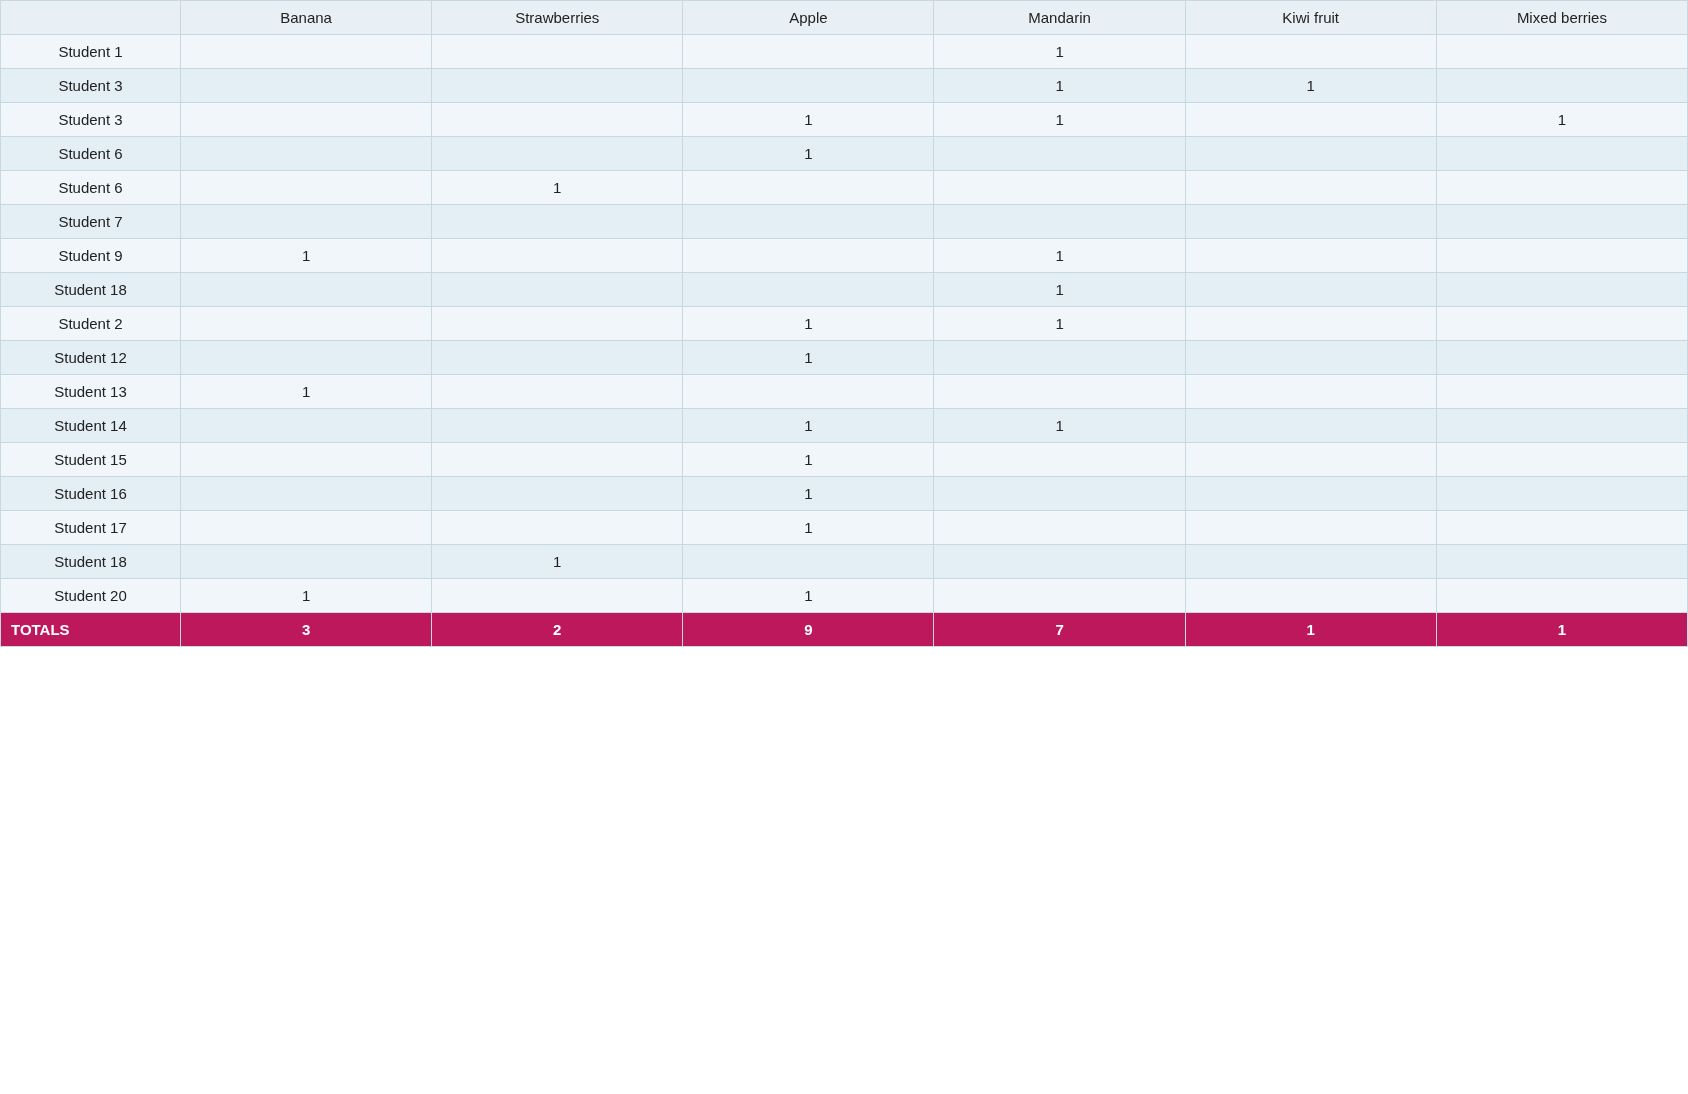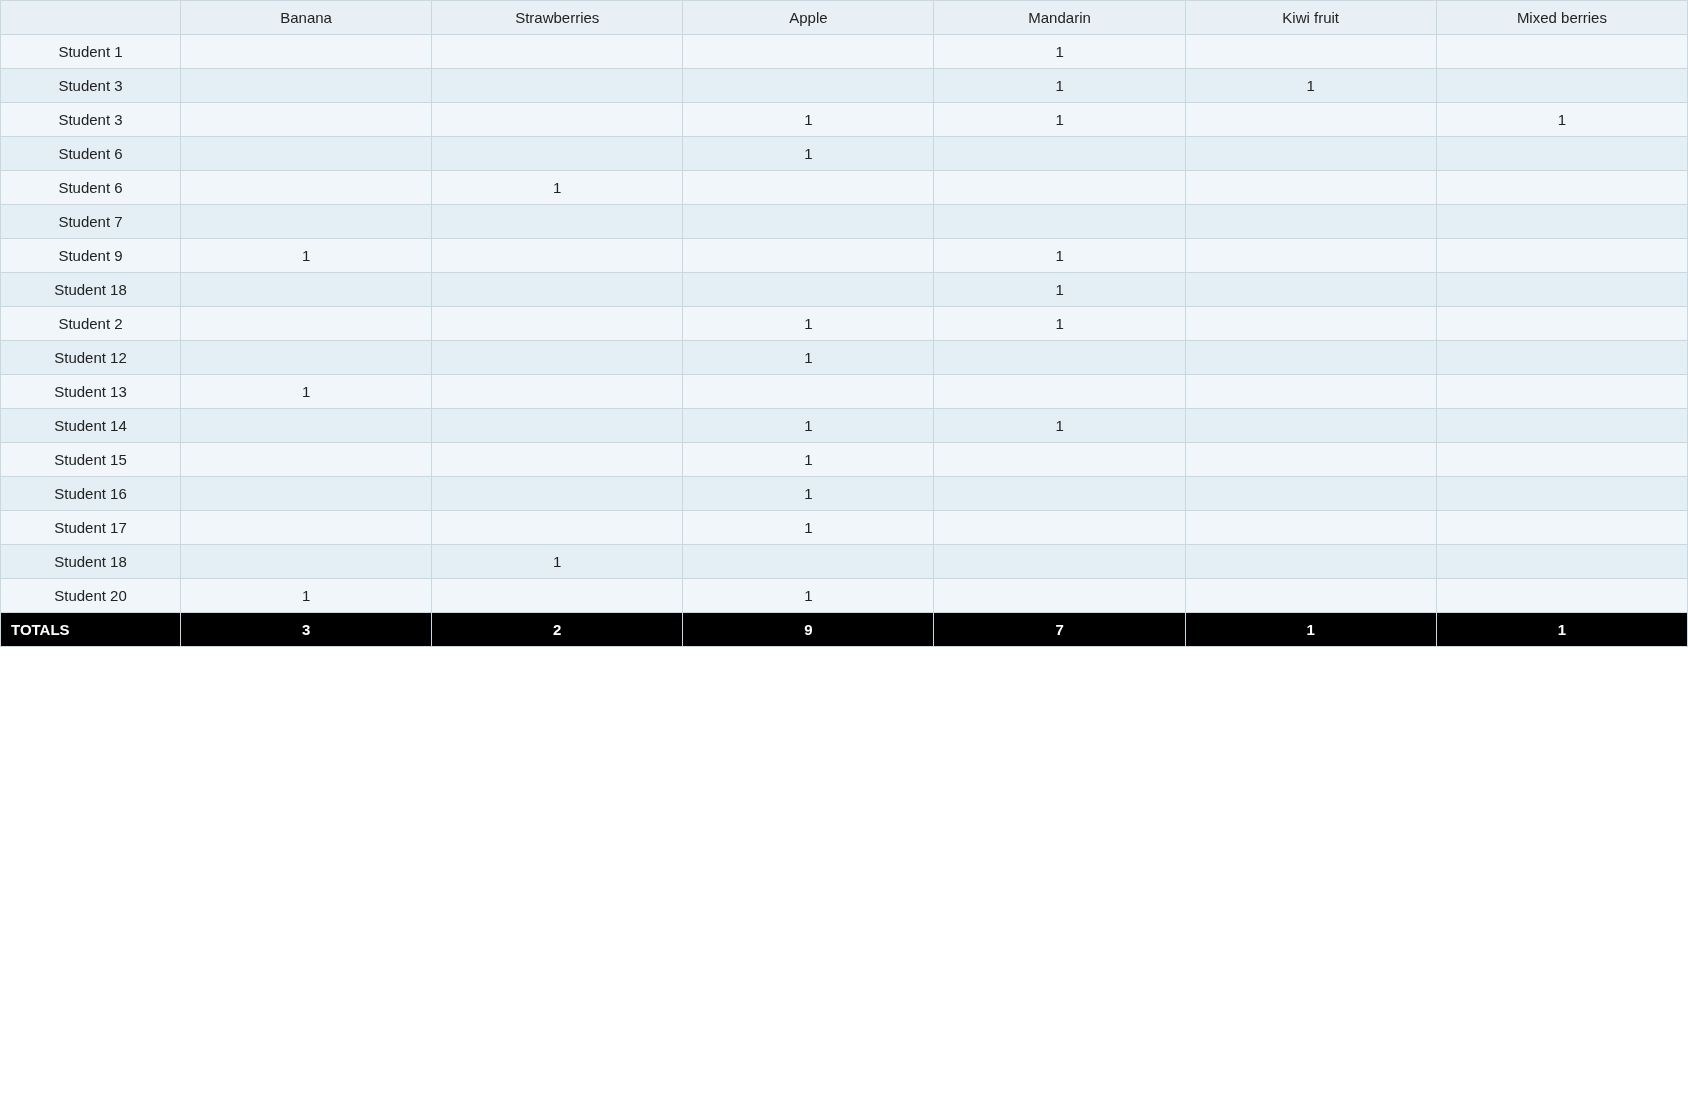--- a/index.html
+++ b/index.html
@@ -37,21 +37,21 @@
     tbody tr:nth-child(odd) {
       background: #f0f6fa;
     }
     tbody tr:nth-child(even) {
       background: #e4eef5;
     }
     tbody td {
       color: #222;
     }
     tfoot tr {
-      background: #000000;
+      background: #be185d;
     }
     tfoot td {
       color: #fff;
       font-weight: bold;
       font-size: 15px;
       text-align: center;
     }
     tfoot td:first-child {
       text-align: left;
       color: #fff;

